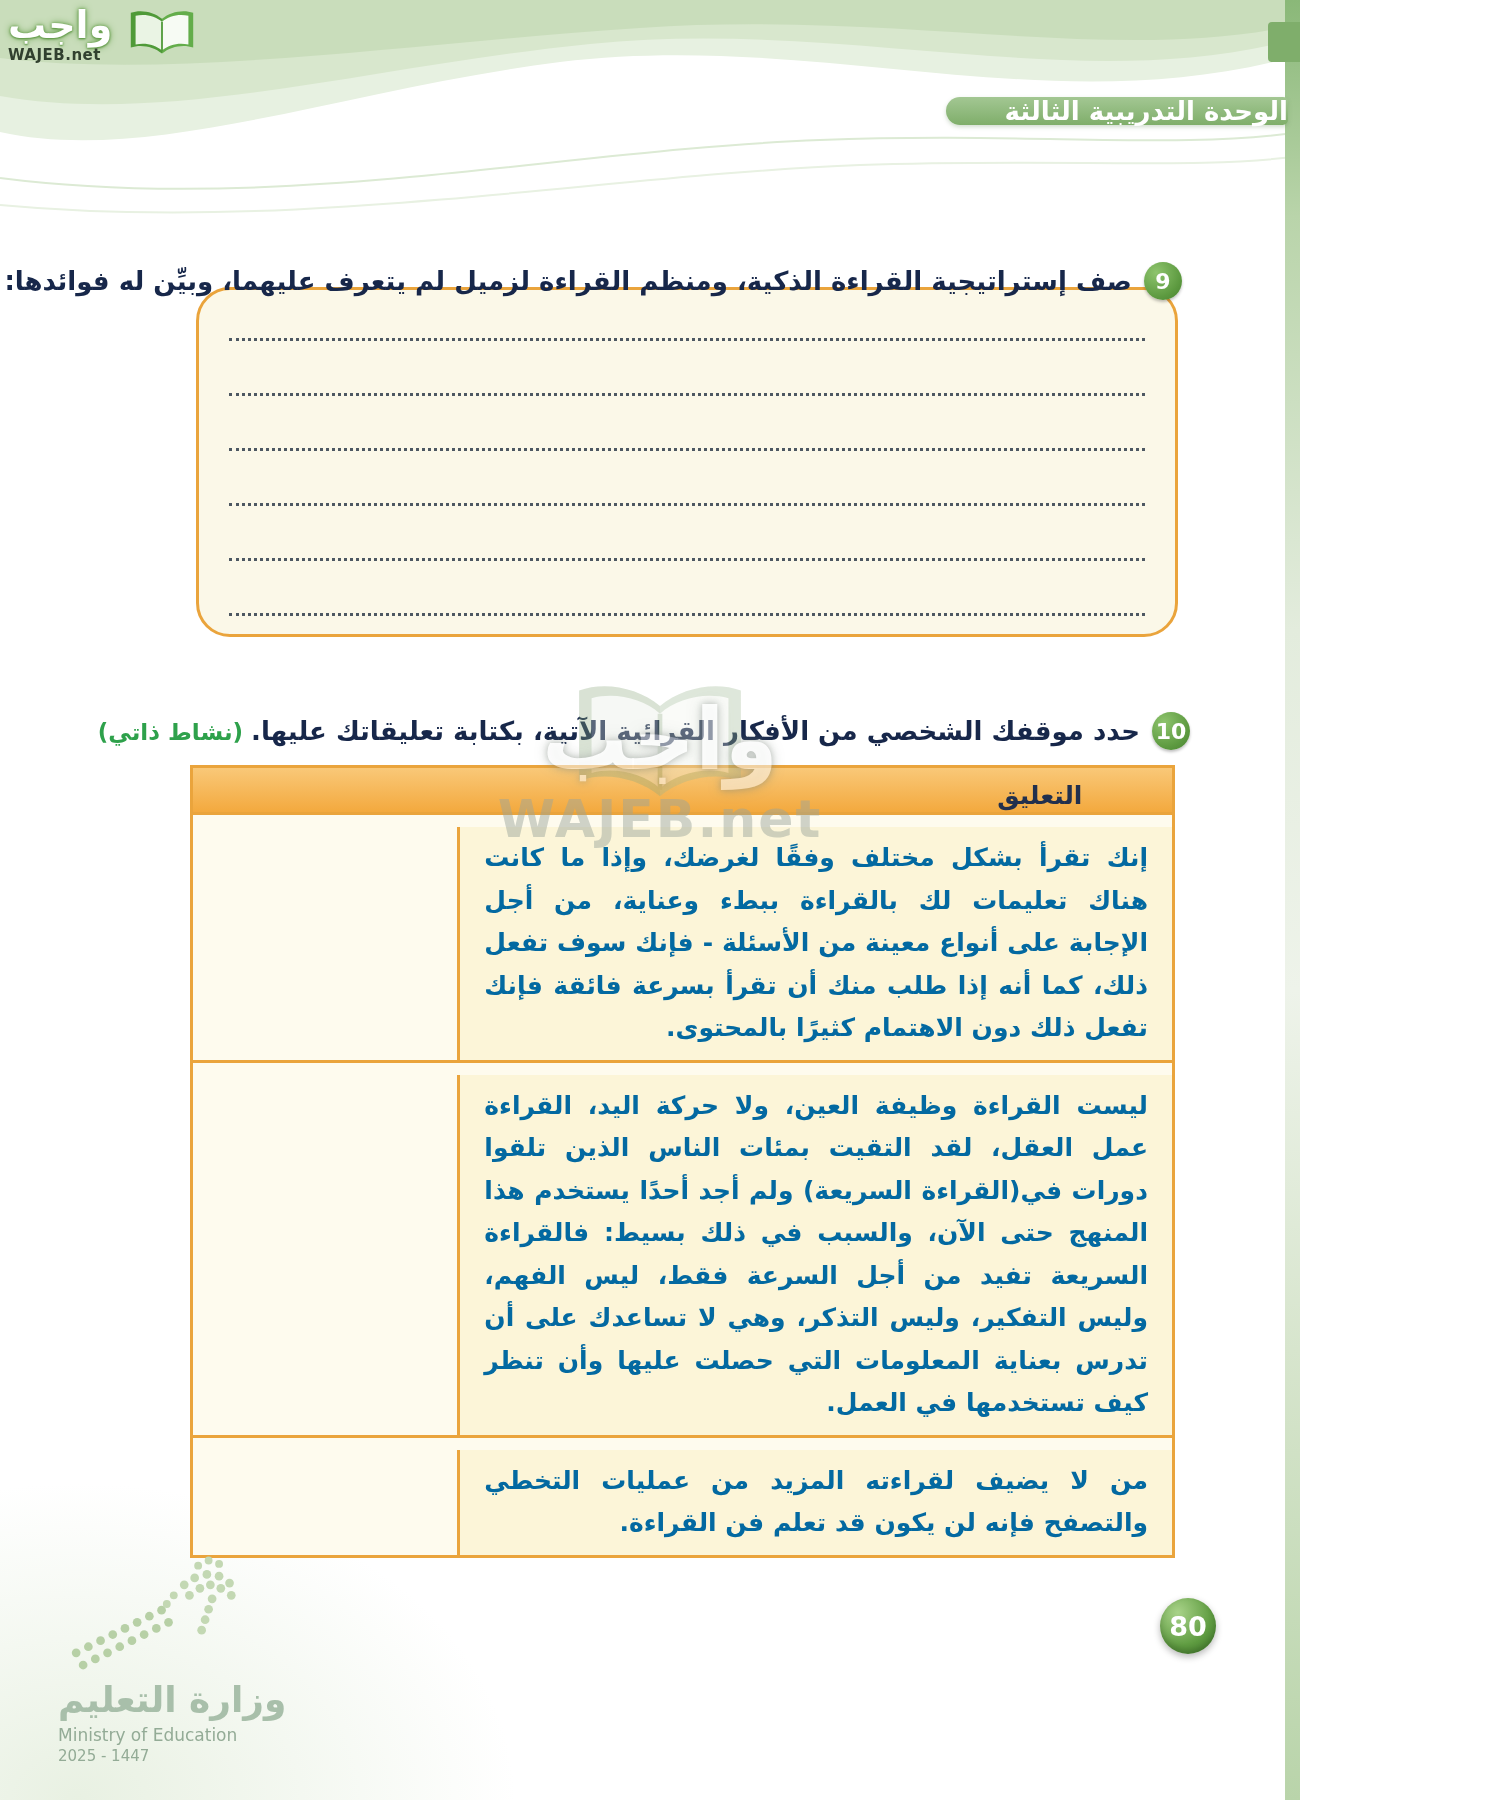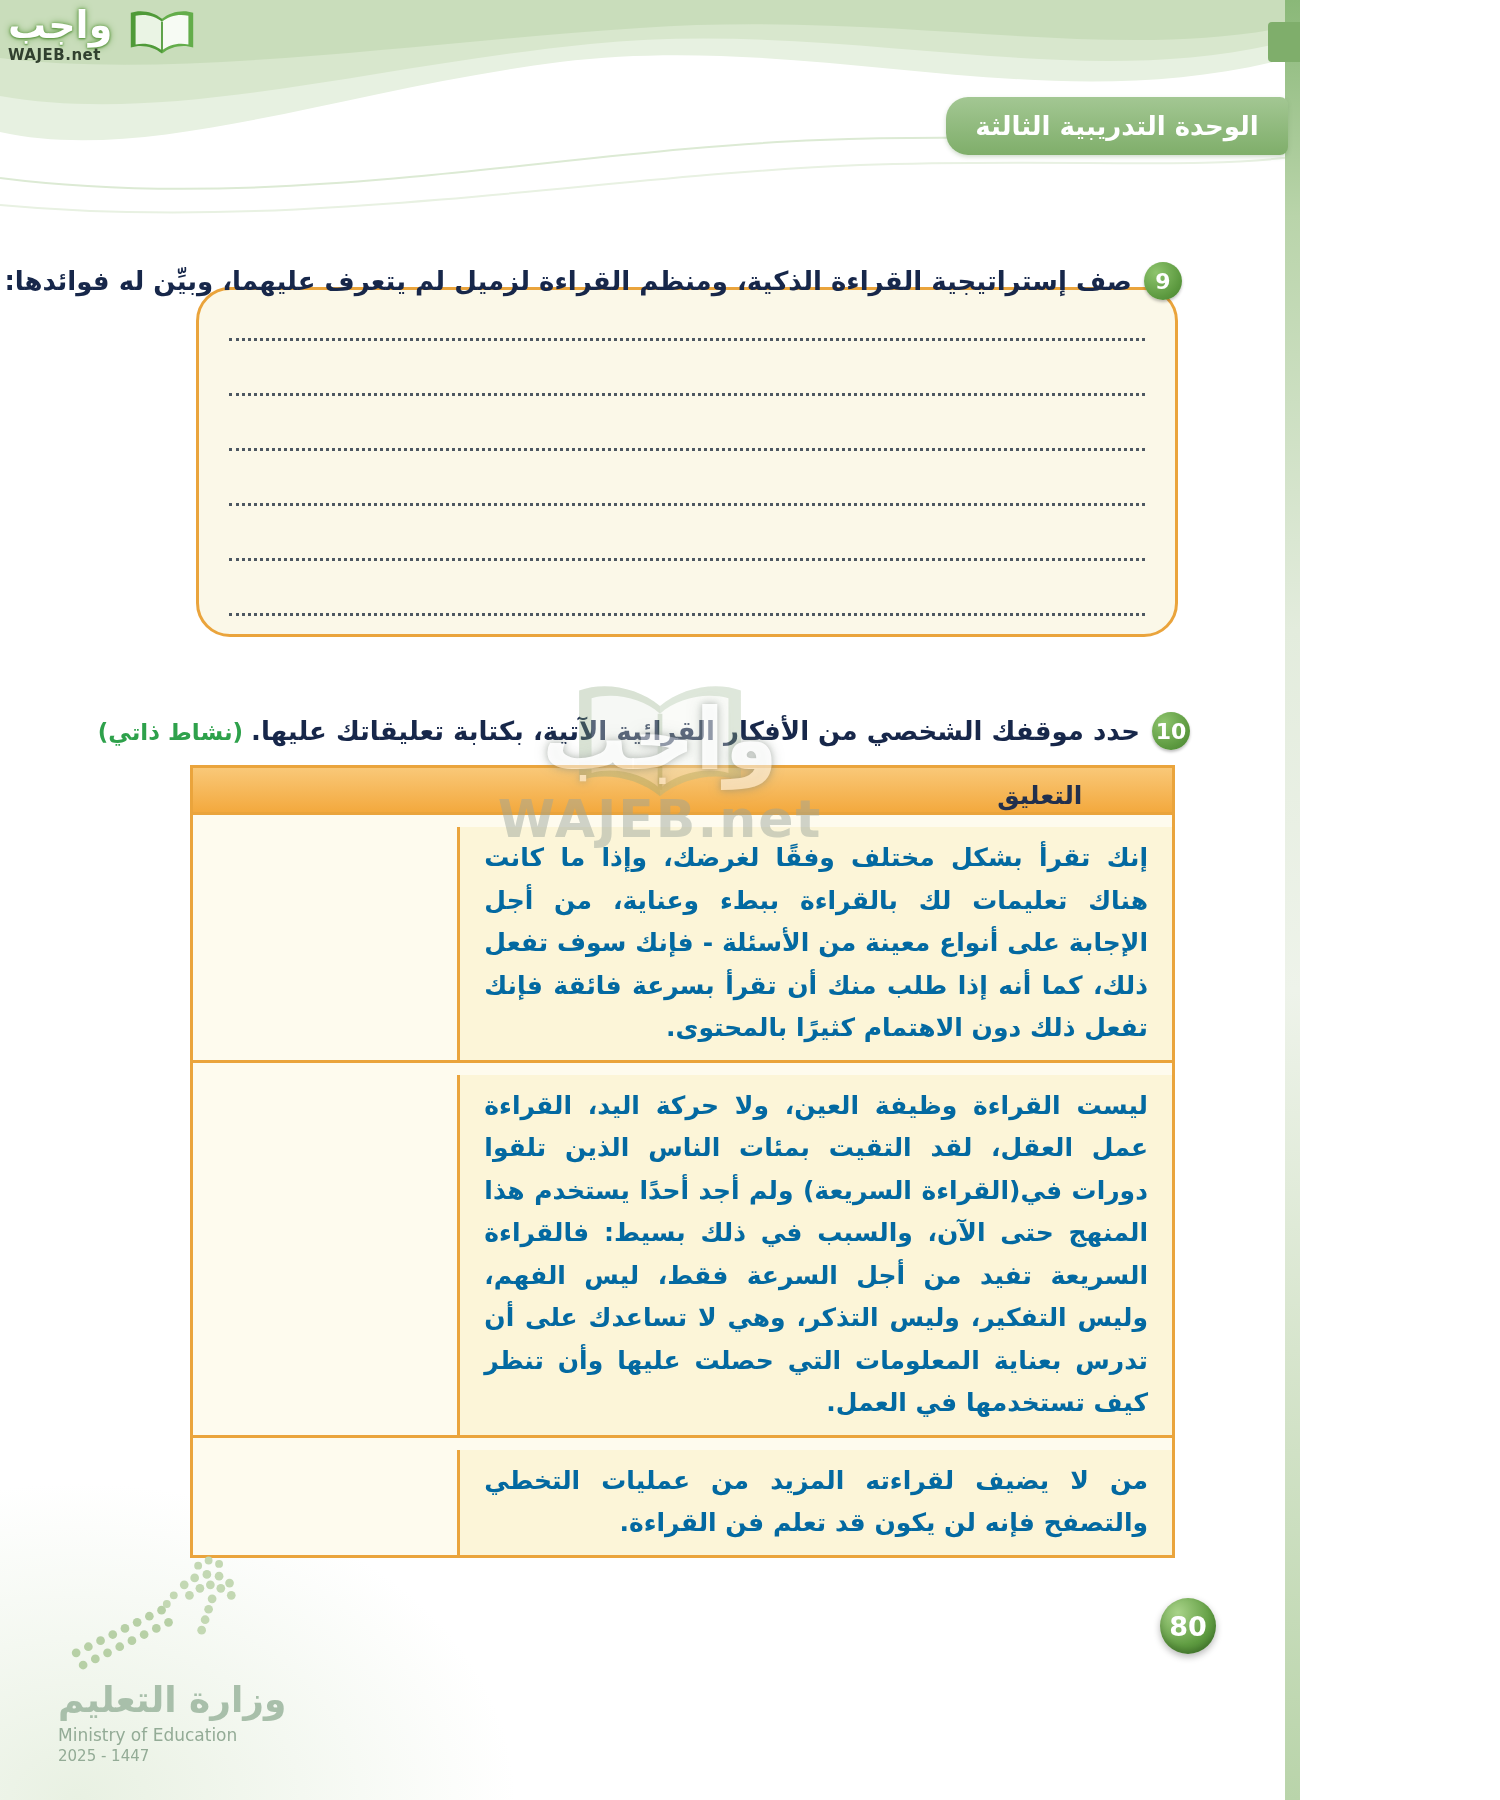--- a/index.html
+++ b/index.html
@@ -32,25 +32,25 @@
   .wajeb-logo { position: absolute; left: 8px; top: 6px; z-index: 3; display: flex; align-items: flex-start; direction: ltr; }
   .wajeb-logo .logo-texts { display: flex; flex-direction: column; align-items: flex-start; }
   .logo-ar {
     font-size: 38px; font-weight: bold; color: #ffffff; line-height: 1.05;
     text-shadow: 0 0 3px #6aa24f, 0 0 7px #6aa24f, 0 1px 2px #4f8a38;
   }
   .logo-en { font-size: 15px; font-weight: bold; color: #31402f; letter-spacing: 0.5px; }
   .logo-book { width: 72px; height: 54px; margin-left: 14px; margin-top: 2px; }
   
   .unit-banner {
-    position: absolute; right: 12px; top: 97px; width: 342px; height: 58px; z-index: 3;
+    position: absolute; right: 12px; top: 97px; width: 342px; height: 28px; z-index: 3;
     background: linear-gradient(180deg, #a3c793, #7fae6a);
     border-radius: 8px 8px 22px 22px / 8px 8px 22px 22px;
     border-radius: 22px 8px 8px 22px;
-    display: flex; align-items: center; justify-content: center;
+    display: flex; align-items: center; justify-content: flex-start;
     box-shadow: 0 2px 4px rgba(100,140,90,.3);
   }
   .unit-banner span { color: #ffffff; font-size: 26px; font-weight: bold; }
   
   .q-line {
     position: absolute; z-index: 2;
     display: flex; align-items: center; gap: 12px;
     white-space: nowrap;
   }
   .q9-line { top: 262px; right: 118px; }

